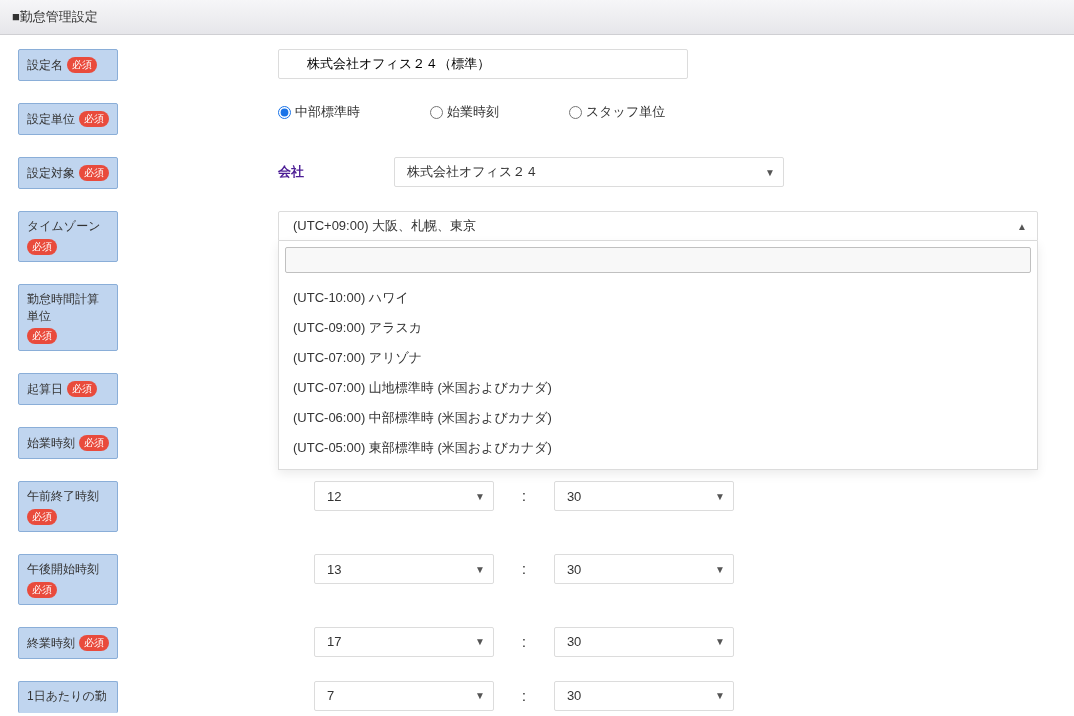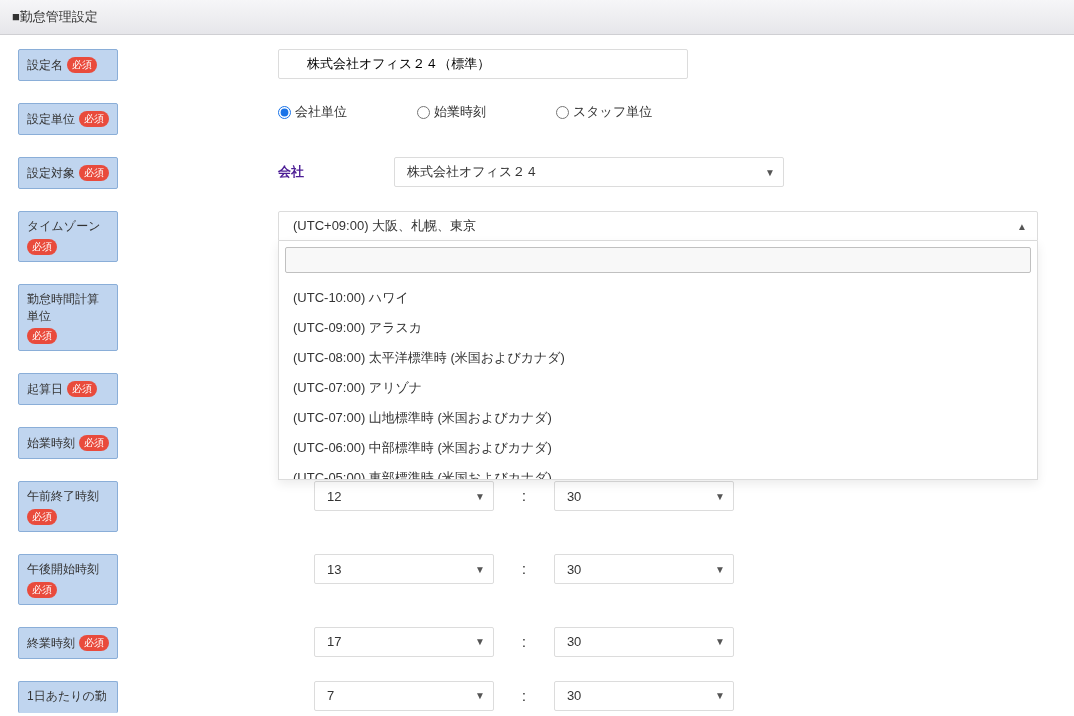--- a/index.html
+++ b/index.html
@@ -153,21 +153,21 @@
 
   <div class="row">
     <div class="label-box">
       <span>設定単位</span>
       <span class="req">必須</span>
     </div>
     <div class="field-area">
       <div class="radio-group">
         <label class="radio-item">
           <input type="radio" name="unit" checked="" style="">
-          <span>会社単位</span>
+          <span>中部標準時</span>
         </label>
         <label class="radio-item">
           <input type="radio" name="unit" style="">
           <span>始業時刻</span>
         </label>
         <label class="radio-item">
           <input type="radio" name="unit" style="">
           <span>スタッフ単位</span>
         </label>
       </div>
@@ -199,21 +199,20 @@
           <span>(UTC+09:00) 大阪、札幌、東京</span>
           <span class="caret">▲</span>
         </div>
         <div class="combo-panel">
           <div class="combo-search-wrap">
             <input class="combo-search" type="text" value="" style="">
           </div>
           <div class="combo-list">
             <div class="combo-item">(UTC-10:00) ハワイ</div>
             <div class="combo-item">(UTC-09:00) アラスカ</div>
-            <div class="combo-item">(UTC-08:00) 太平洋標準時 (米国およびカナダ)</div>
             <div class="combo-item">(UTC-07:00) アリゾナ</div>
             <div class="combo-item">(UTC-07:00) 山地標準時 (米国およびカナダ)</div>
             <div class="combo-item">(UTC-06:00) 中部標準時 (米国およびカナダ)</div>
             <div class="combo-item">(UTC-05:00) 東部標準時 (米国およびカナダ)</div>
           </div>
         </div>
       </div>
     </div>
   </div>
 

